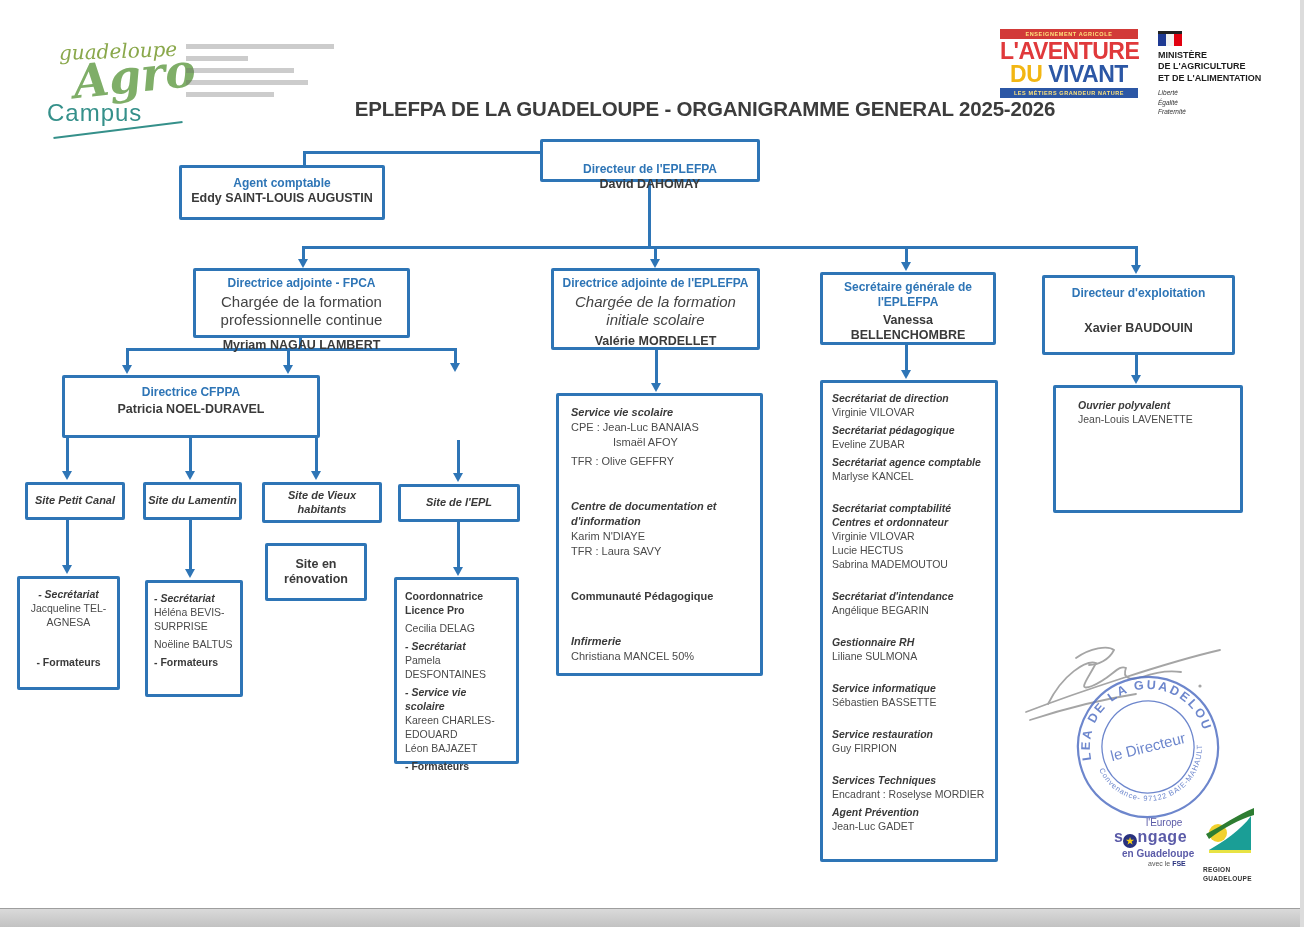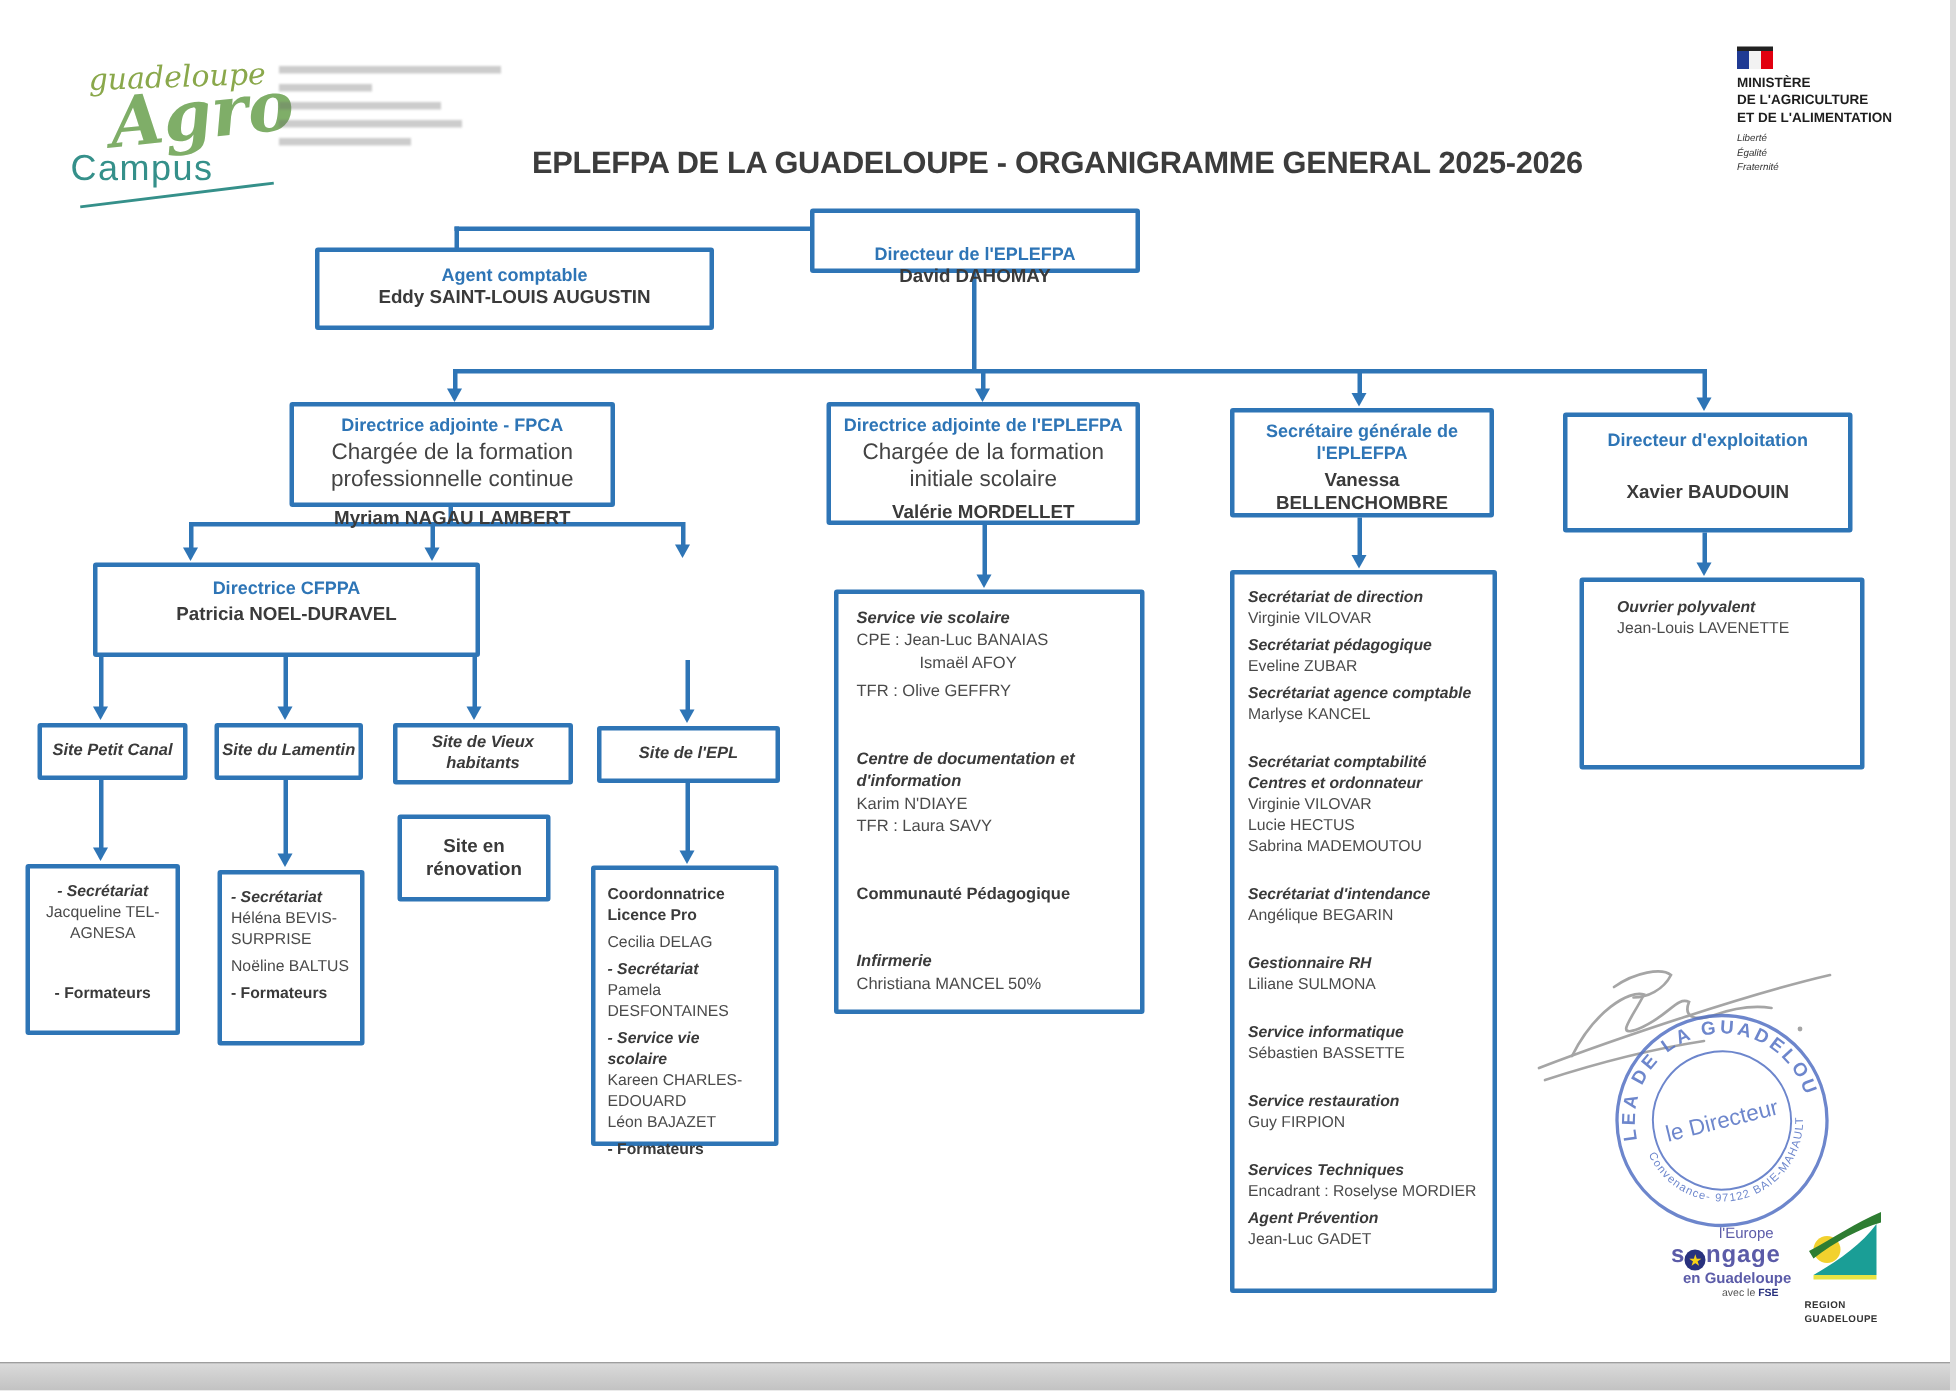--- a/index.html
+++ b/index.html
@@ -38,21 +38,21 @@
   .min-name div { font-size:9px; font-weight:bold; color:#1d1d1d; line-height:1.25; }
   .min-motto { margin-top:4px; }
   .min-motto div { font-size:6.5px; font-style:italic; color:#333; line-height:1.5; }
 
   
   .obox { position:absolute; background:#fff; border:3px solid #2e75b6; border-radius:2px; }
   .center { text-align:center; }
   .bt { color:#2e75b6; font-weight:bold; font-size:12px; line-height:1.25; }
   .bn { color:#3a3a3a; font-weight:bold; font-size:12.5px; line-height:1.2; }
   .bs { color:#444; font-size:15px; line-height:1.2; }
-  .bs.it { }
+  .bs.it { font-style:italic; }
   .site-label { color:#3a3a3a; font-weight:bold; font-style:italic; font-size:11px; line-height:1.25; }
   .flexc { display:flex; align-items:center; justify-content:center; }
 
   
   .ln { font-size:10.5px; color:#4a4a4a; line-height:14px; }
   .ln-hi { font-weight:bold; font-style:italic; color:#3a3a3a; }
   .ln-hb { font-weight:bold; color:#3a3a3a; }
   .ln-ind { padding-left:42px; }
   .ln-gs { height:4px; } .ln-g { height:18px; } .ln-gm { height:26px; } .ln-g2 { height:30px; }
   .box-viescol .ln { font-size:11px; line-height:15px; }
@@ -98,20 +98,29 @@
   <div class="letterhead">
     <div class="lh-line" style="width:148px"></div>
     <div class="lh-line" style="width:62px"></div>
     <div class="lh-line" style="width:108px"></div>
     <div class="lh-line" style="width:122px"></div>
     <div class="lh-line" style="width:88px"></div>
   </div>
 
   <div class="title">EPLEFPA DE LA GUADELOUPE - ORGANIGRAMME GENERAL 2025-2026</div>
 
+  <div class="aventure">
+    <div class="av-band av-band-top">ENSEIGNEMENT AGRICOLE</div>
+    <div class="av-l1">L'AVENTURE</div>
+    <div class="av-l2">
+      <span class="av-du">DU</span>
+      <span class="av-vivant">VIVANT</span>
+    </div>
+    <div class="av-band av-band-bot">LES MÉTIERS GRANDEUR NATURE</div>
+  </div>
 
   <div class="ministere">
     <div class="flag">
         <span class="f-blue"></span>
         <span class="f-white"></span>
         <span class="f-red"></span>
       </div>
     <div class="min-name">
       <div>MINISTÈRE</div>
       <div>DE L'AGRICULTURE</div>
@@ -168,21 +177,21 @@
   <div class="vl" style="left:189px;top:520px;height:50px"></div>
   <div class="tri" style="left:185px;top:569px"></div>
   <div class="vl" style="left:457px;top:522px;height:46px"></div>
   <div class="tri" style="left:453px;top:567px"></div>
 
   <div class="obox center" style="left:540px;top:139px;width:220px;height:43px;padding-top:20px">
     <div class="bt">Directeur de l'EPLEFPA</div>
     <div class="bn">David DAHOMAY</div>
   </div>
 
-  <div class="obox center" style="left:210px;top:165px;width:266px;height:55px;padding-top:8px">
+  <div class="obox center" style="left:179px;top:165px;width:206px;height:55px;padding-top:8px">
     <div class="bt">Agent comptable</div>
     <div class="bn">Eddy SAINT-LOUIS AUGUSTIN</div>
   </div>
 
   <div class="obox center" style="left:193px;top:268px;width:217px;height:70px;padding-top:5px">
     <div class="bt">Directrice adjointe - FPCA</div>
     <div class="bs" style="margin-top:2px">Chargée de la formation professionnelle continue</div>
     <div class="bn" style="margin-top:9px">Myriam NAGAU LAMBERT</div>
   </div>
 

